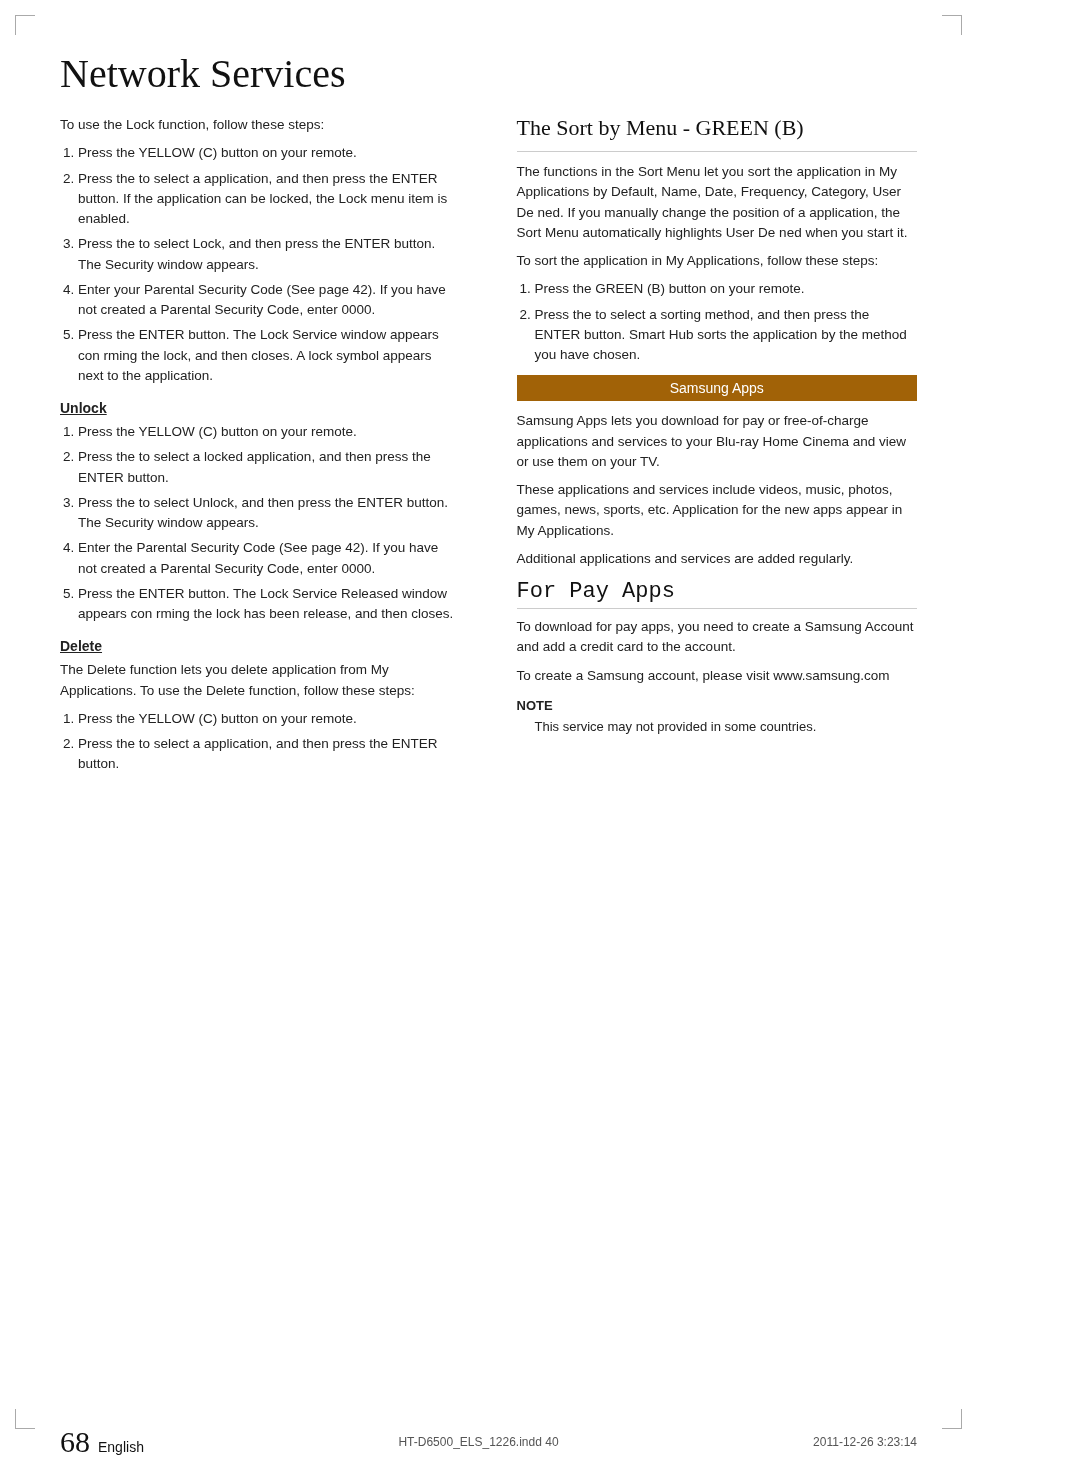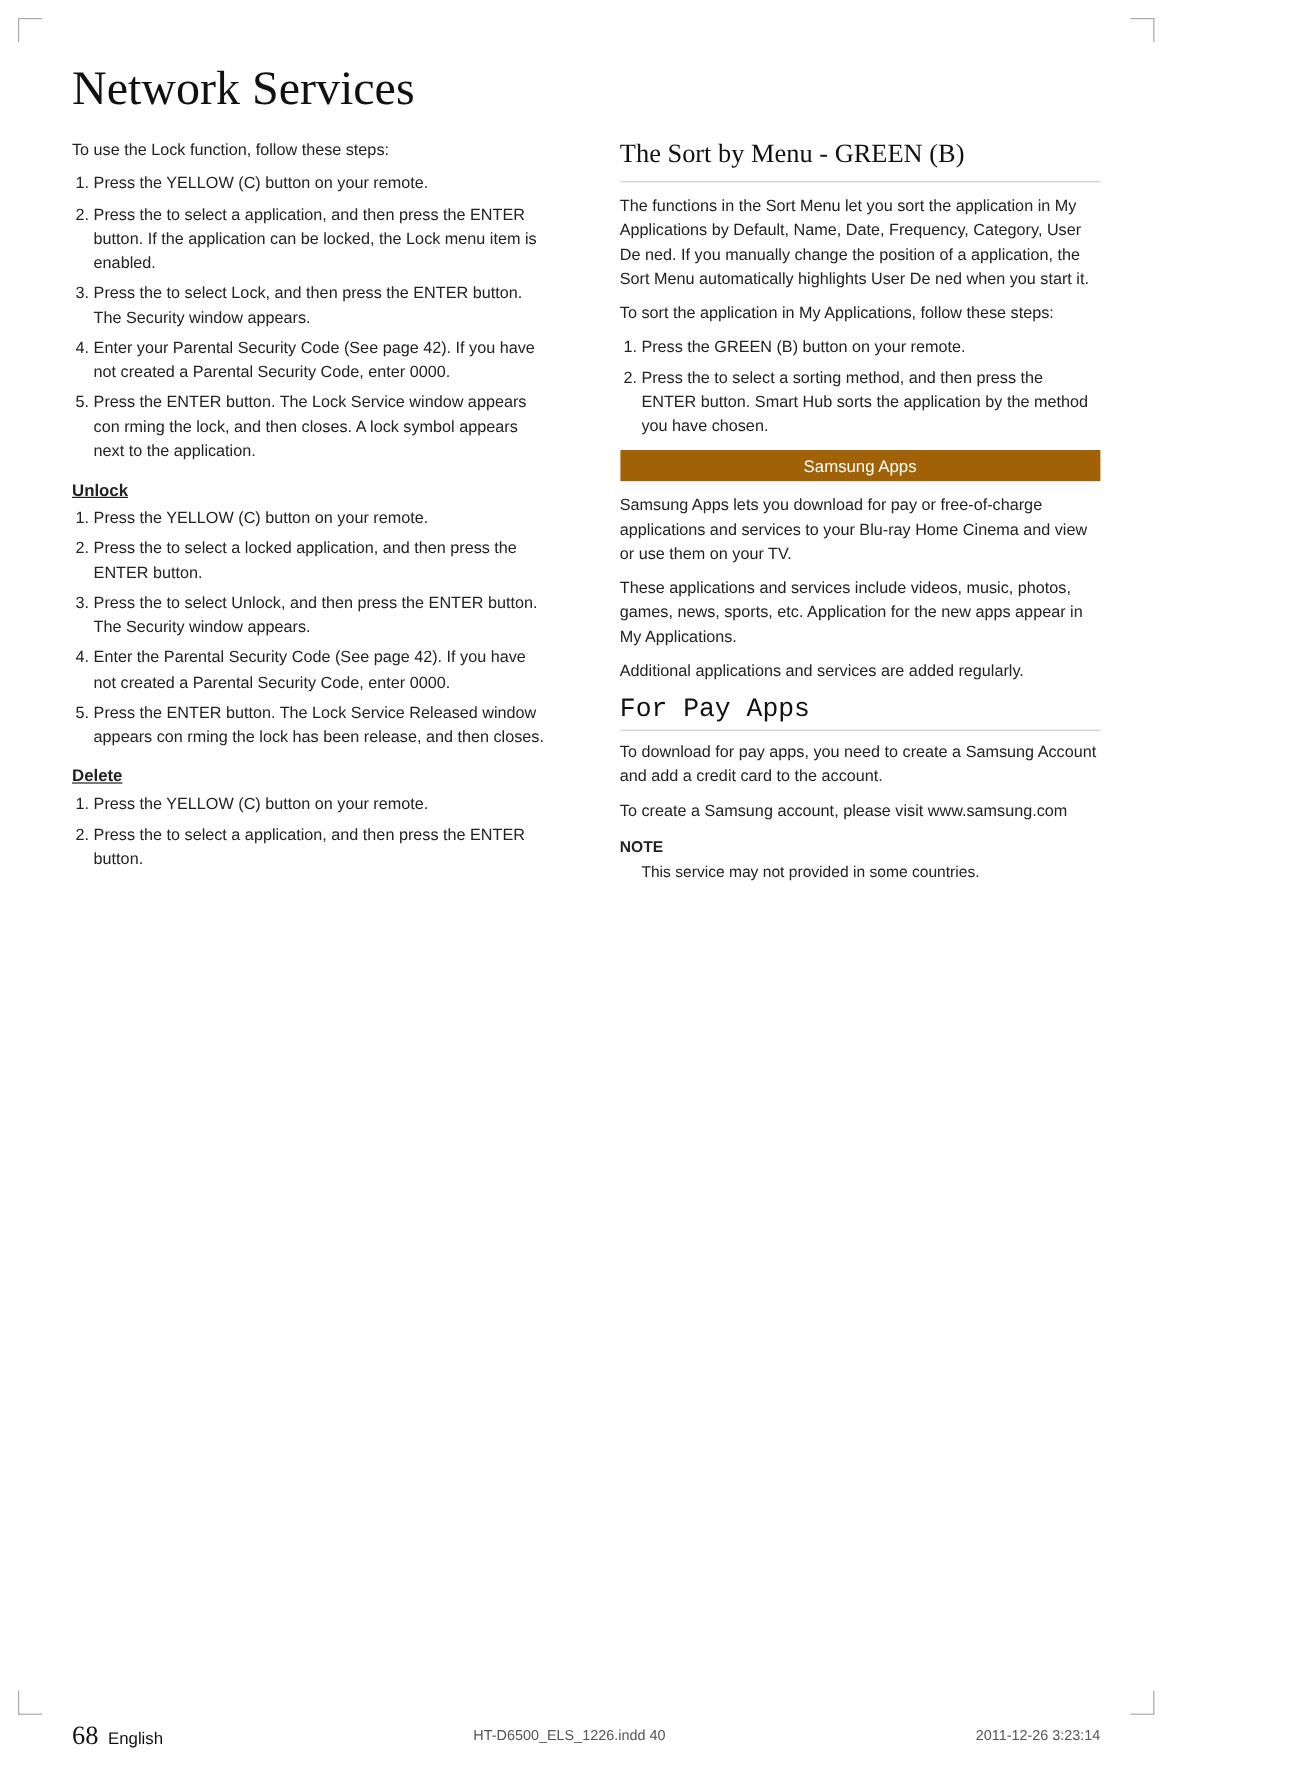--- a/index.html
+++ b/index.html
@@ -143,21 +143,21 @@
       padding: 0 60px;
       font-size: 12px;
       color: #555;
     }
     .page-number-block {
       display: flex;
       align-items: baseline;
       gap: 8px;
     }
     .page-number {
-      font-size: 22px;
+      font-size: 30px;
       font-family: 'Times New Roman', Times, serif;
       color: #111;
     }
     .english-label {
       font-size: 14px;
       color: #111;
     }
   </style>
 </head>
 <body>
@@ -190,20 +190,21 @@
       <ol>
         <li><span>Press the YELLOW (C) button on your remote.</span></li>
         <li><span>Press the      to select a locked application, and then press the ENTER button.</span></li>
         <li><span>Press the      to select Unlock, and then press the ENTER button. The Security window appears.</span></li>
         <li><span>Enter the Parental Security Code (See page 42). If you have not created a Parental Security Code, enter 0000.</span></li>
         <li><span>Press the ENTER button. The Lock Service Released window appears con rming the lock has been release, and then closes.</span></li>
       </ol>
 
       <span class="underline-heading">Delete</span>
 
+      <p>The Delete function lets you delete application from My Applications. To use the Delete function, follow these steps:</p>
 
       <ol>
         <li><span>Press the YELLOW (C) button on your remote.</span></li>
         <li><span>Press the      to select a application, and then press the ENTER button.</span></li>
       </ol>
 
     </div>
 
     <div class="col-right">
 

